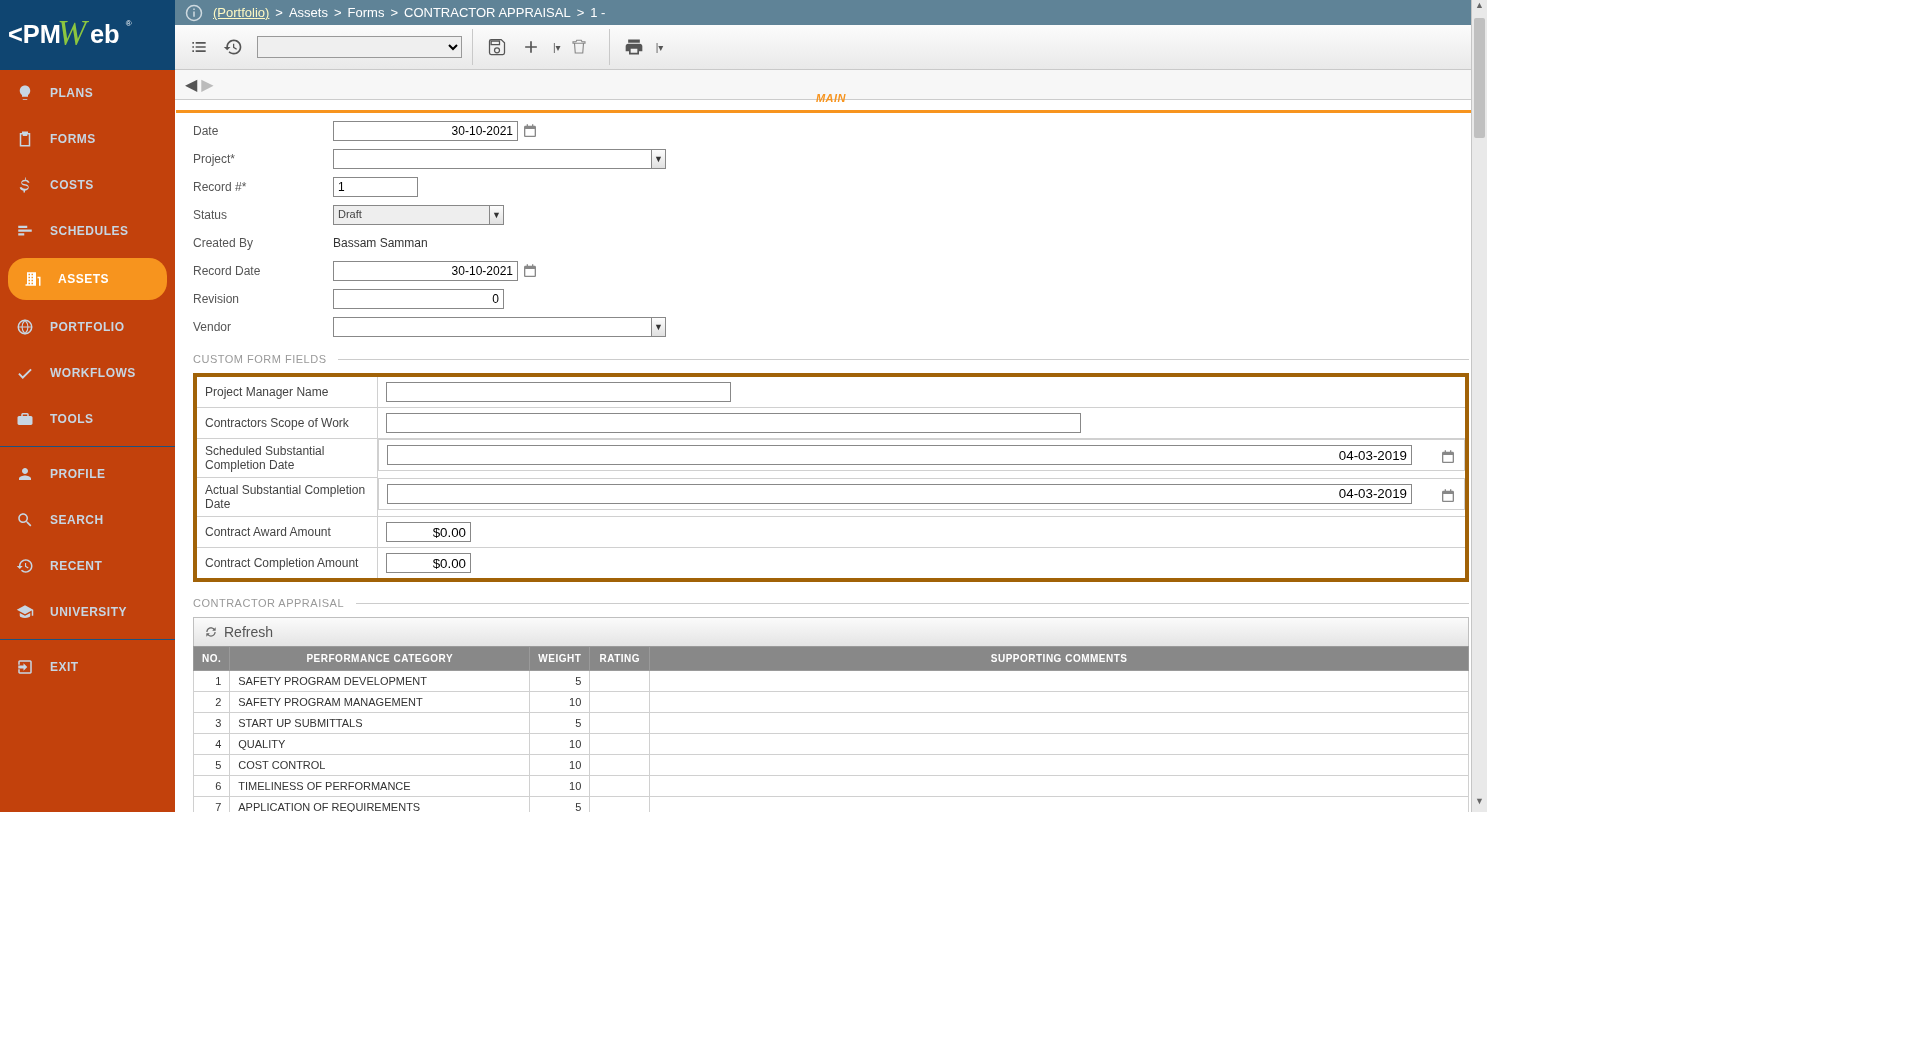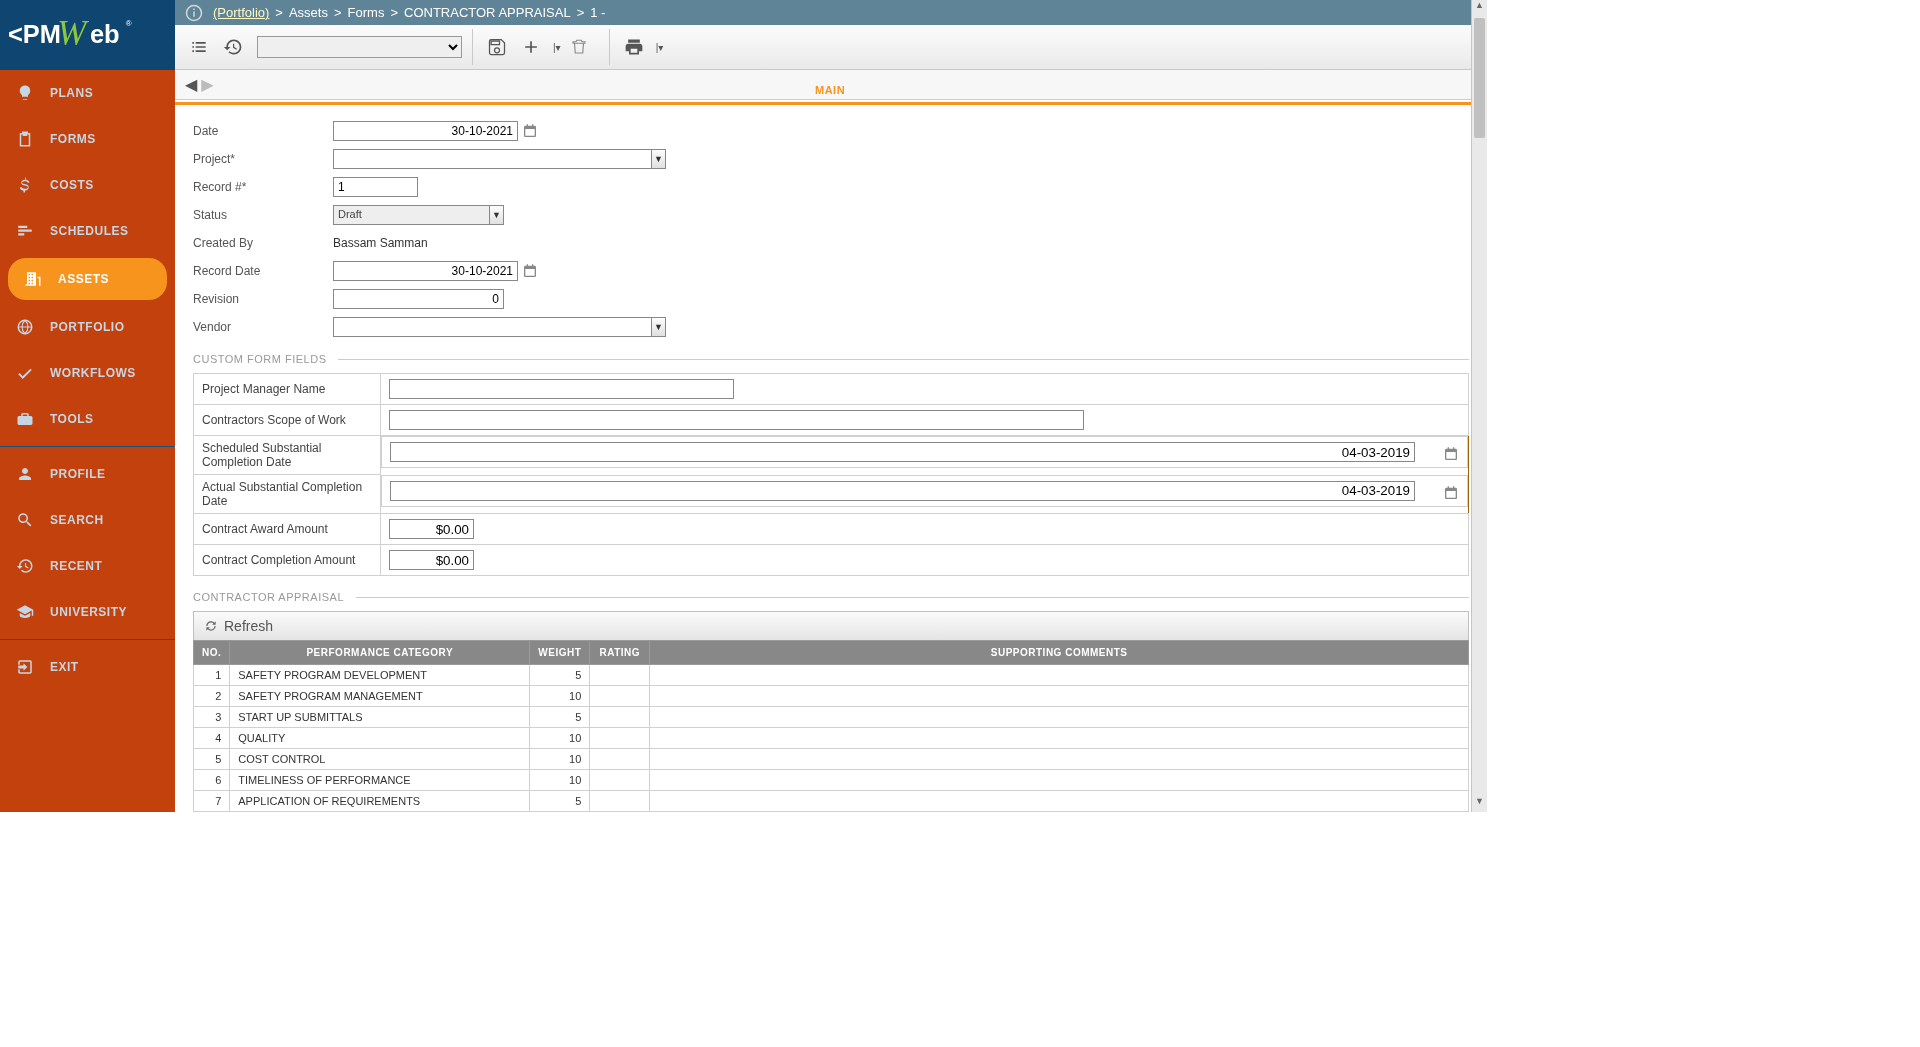--- a/index.html
+++ b/index.html
@@ -25,41 +25,41 @@
 .breadcrumb span.sep { margin: 0 6px; }
 
 .toolbar { height: 45px; background: linear-gradient(#fcfcfc,#e9e9e9); border-bottom: 1px solid #c9c9c9; display: flex; align-items: center; padding: 0 10px; }
 .toolbar .tool-btn { width: 28px; height: 28px; display: flex; align-items: center; justify-content: center; margin-right: 6px; cursor: pointer; fill:#555; }
 .toolbar .tool-sep { width: 1px; height: 36px; background: #c9c9c9; margin: 0 10px; }
 .toolbar select.search-dd { width:205px; height:22px; border:1px solid #999; margin-left:4px; }
 .toolbar .dd-caret { margin-left:-2px; font-size:10px; color:#555; padding:0 4px;}
 
 .pager { height: 30px; background: #f7f7f7; border-bottom: 1px solid #ccc; display:flex; align-items:center; padding:0 8px; position:relative; }
 .pager .arrow { color:#999; font-size:16px; padding:0 2px; cursor:pointer; }
-.tab-strip { position:absolute; left:0; right:0; top:8px; text-align:left; }
+.tab-strip { position:absolute; left:0; right:0; top:16px; text-align:center;font-style:italic; }
 .tab-strip .tab { display:inline-block; font-size:11px; letter-spacing:.5px; color:#f7941e; font-weight:600; padding:6px 640px; border-bottom:3px solid #f7941e; }
 .pager .arrow:first-child{color:#555;}
 
 .content { flex:1; overflow-y:auto; padding: 20px 18px 10px 18px; }
 
 .form-row { display:flex; align-items:center; margin-bottom:6px; min-height:22px; }
 .form-row .lbl { width:140px; color:#555; font-size:12px; }
 .form-row input[type=text] { height:20px; border:1px solid #888; padding:0 4px; font-size:12px; }
 .date-in { width:185px; text-align:right; }
 .cal-ic { width:16px; height:16px; margin-left:4px; fill:#888; cursor:pointer; }
 .proj-sel, .vend-sel { width:333px; height:20px; border:1px solid #888; background:#fff; position:relative; }
 .proj-sel .car, .vend-sel .car, .stat-sel .car { position:absolute; right:0; top:0; height:18px; width:14px; border-left:1px solid #888; display:flex; align-items:center; justify-content:center; font-size:9px; color:#333; background:linear-gradient(#fdfdfd,#e0e0e0);}
 .rec-in { width:85px; }
 .stat-sel { width:171px; height:20px; border:1px solid #888; background:#eee; position:relative; padding:2px 4px; font-size:11px; color:#444; }
 .rev-in { width:171px; text-align:right; }
 
 .sect-title { color:#999; font-size:11px; letter-spacing:.5px; margin:15px 0 8px 0; display:flex; align-items:center; }
 .sect-title::after { content:""; flex:1; height:1px; background:#ccc; margin-left:12px; }
 
-.custom-table { width: 100%; border:1px solid #a16207; border-collapse:collapse; }
+.custom-table { width: 100%; border:4px solid #a16207; border-collapse:collapse; }
 .custom-table td { border:1px solid #d0d0d0; padding:5px 8px; vertical-align:middle; font-size:12px; color:#444; }
 .custom-table td:first-child { width:190px; }
 .pm-in { width:345px; height:20px; border:1px solid #888; }
 .scope-in { width:695px; height:20px; border:1px solid #888; }
 .sched-in, .act-in { width:1025px; height:20px; border:1px solid #888; text-align:right; padding:0 4px; }
 .amt-in { width:85px; height:20px; border:1px solid #888; text-align:right; padding:0 4px;}
 .flexd{ display:flex; align-items:flex-end;gap:24px; }
 
 .refresh-bar { background: linear-gradient(#fbfbfb,#e4e4e4); border:1px solid #bfbfbf; border-bottom:none; padding:6px 10px; display:flex; align-items:center; cursor:pointer; }
 .refresh-bar .ic { width:14px; height:14px; margin-right:6px; fill:#666; }

